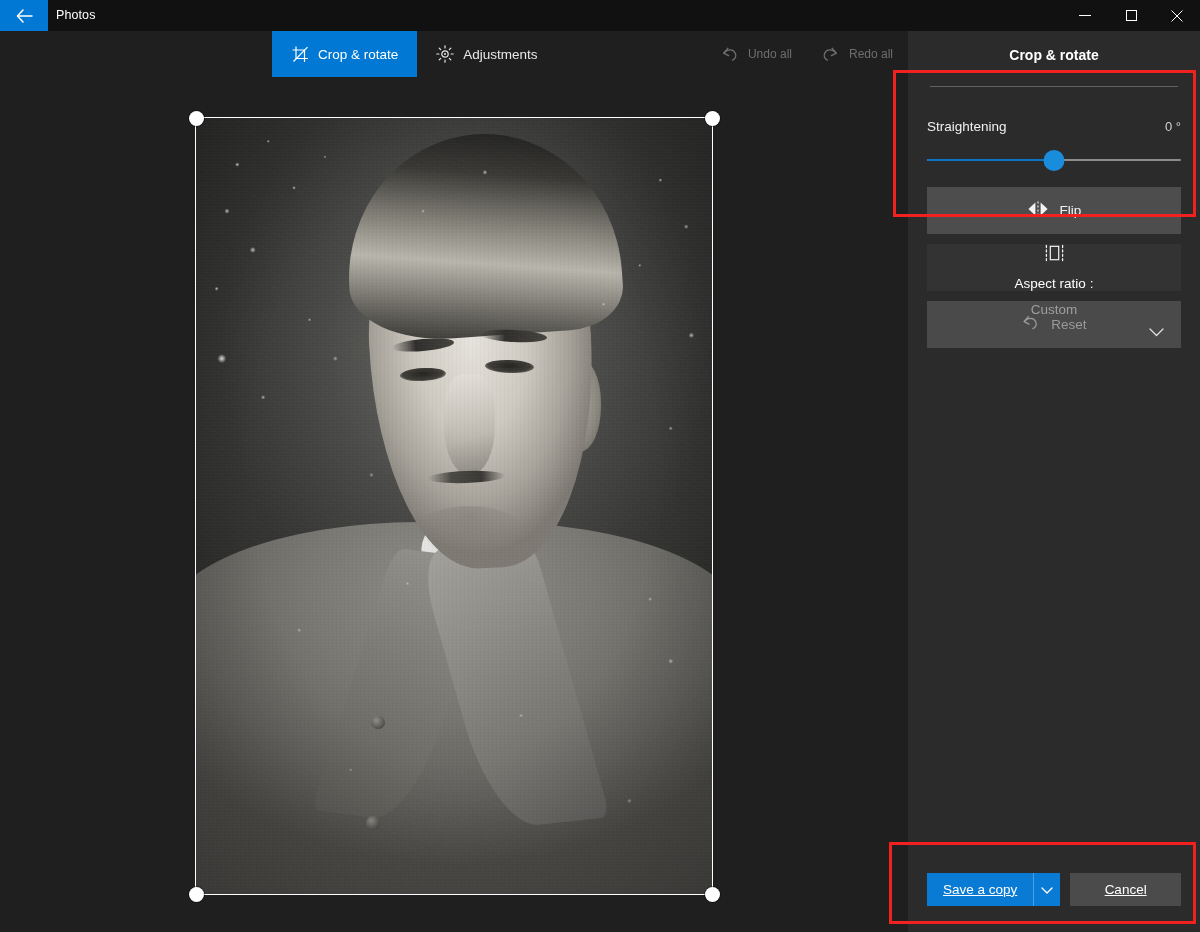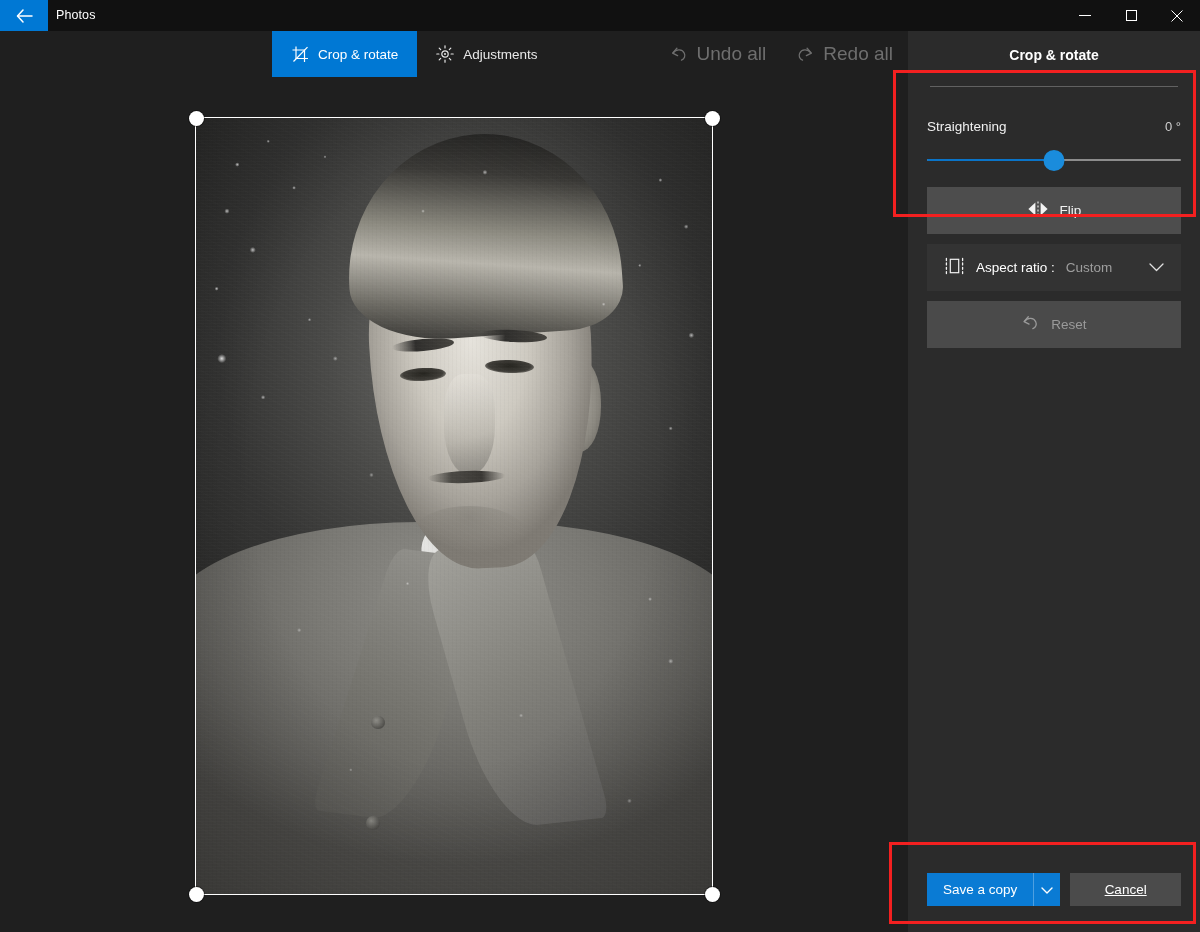--- a/index.html
+++ b/index.html
@@ -103,21 +103,21 @@
     height: 46px;
     display: flex;
     align-items: stretch;
   }
   .hist-btn {
     display: flex;
     align-items: center;
     gap: 9px;
     padding: 0 15px;
     height: 46px;
-    font-size: 19px;
+    font-size: 12px;
     color: #6e6e6e;
     user-select: none;
     cursor: default;
     white-space: nowrap;
   }
   .hist-btn .ticon { display: flex; align-items: center; justify-content: center; width: 18px; height: 18px; }
 
   
   .canvas {
     position: absolute;
@@ -431,20 +431,21 @@
     align-items: center;
     height: 47px;
     background: #333333;
     margin-top: 10px;
     padding: 0 17px;
     font-size: 13.5px;
     color: #f2f2f2;
     cursor: pointer;
     user-select: none;
     gap: 11px;
+    flex-direction: column;
   }
   .wide-btn .label-strong { color: #ffffff; }
   .wide-btn .label-value  { color: #9e9e9e; }
   .wide-btn .chev { margin-left: auto; display: flex; align-items: center; }
 
   .reset-btn {
     display: flex;
     align-items: center;
     justify-content: center;
     gap: 11px;
@@ -461,21 +462,21 @@
   .actions {
     position: absolute;
     left: 0; right: 0;
     bottom: 0;
     height: 86px;
     display: flex;
     align-items: center;
     padding: 0 19px;
     gap: 10px;
   }
-  .save-group { display: flex; height: 33px; }
+  .save-group { display: flex; height: 33px; text-decoration: underline; }
   .save-btn {
     background: #0a7bd4;
     border: none;
     color: #ffffff;
     font-size: 13.5px;
     font-family: "Liberation Sans", sans-serif;
     padding: 0 16px;
     height: 33px;
     cursor: pointer;
     user-select: none;

